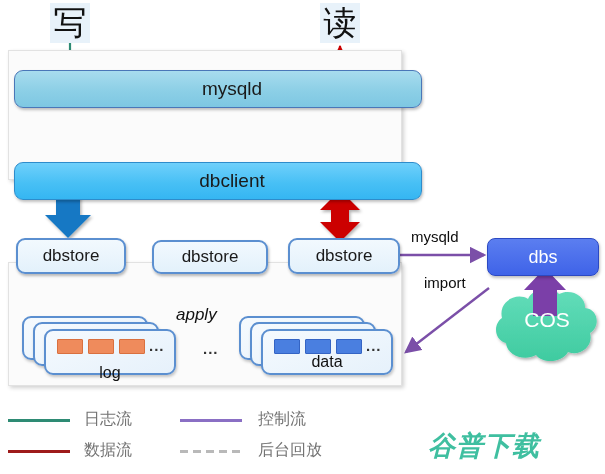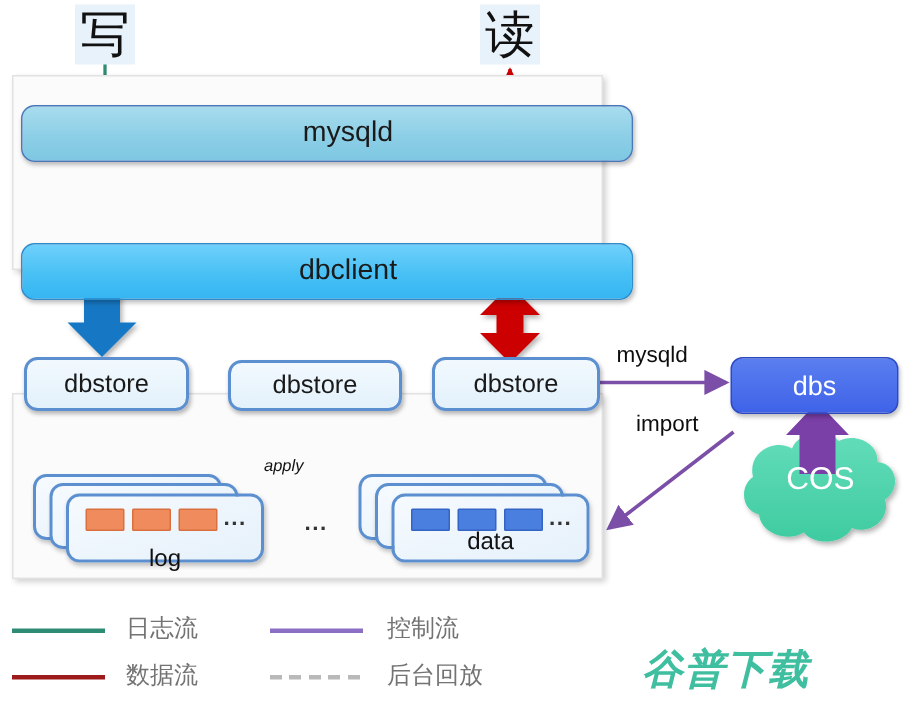--- a/index.html
+++ b/index.html
@@ -123,21 +123,21 @@
     font-size: 21px;
     top: 22px;
   }
   .edge-label {
     position: absolute;
     font-size: 15px;
     color: #0d0d0d;
   }
   .apply-label {
     position: absolute;
-    font-size: 11px;
+    font-size: 17px;
     font-style: italic;
     color: #111111;
   }
 
   
   .legend-text {
     position: absolute;
     font-family: "DejaVu Sans", "Liberation Sans", sans-serif;
     font-size: 16px;
     color: #737373;

